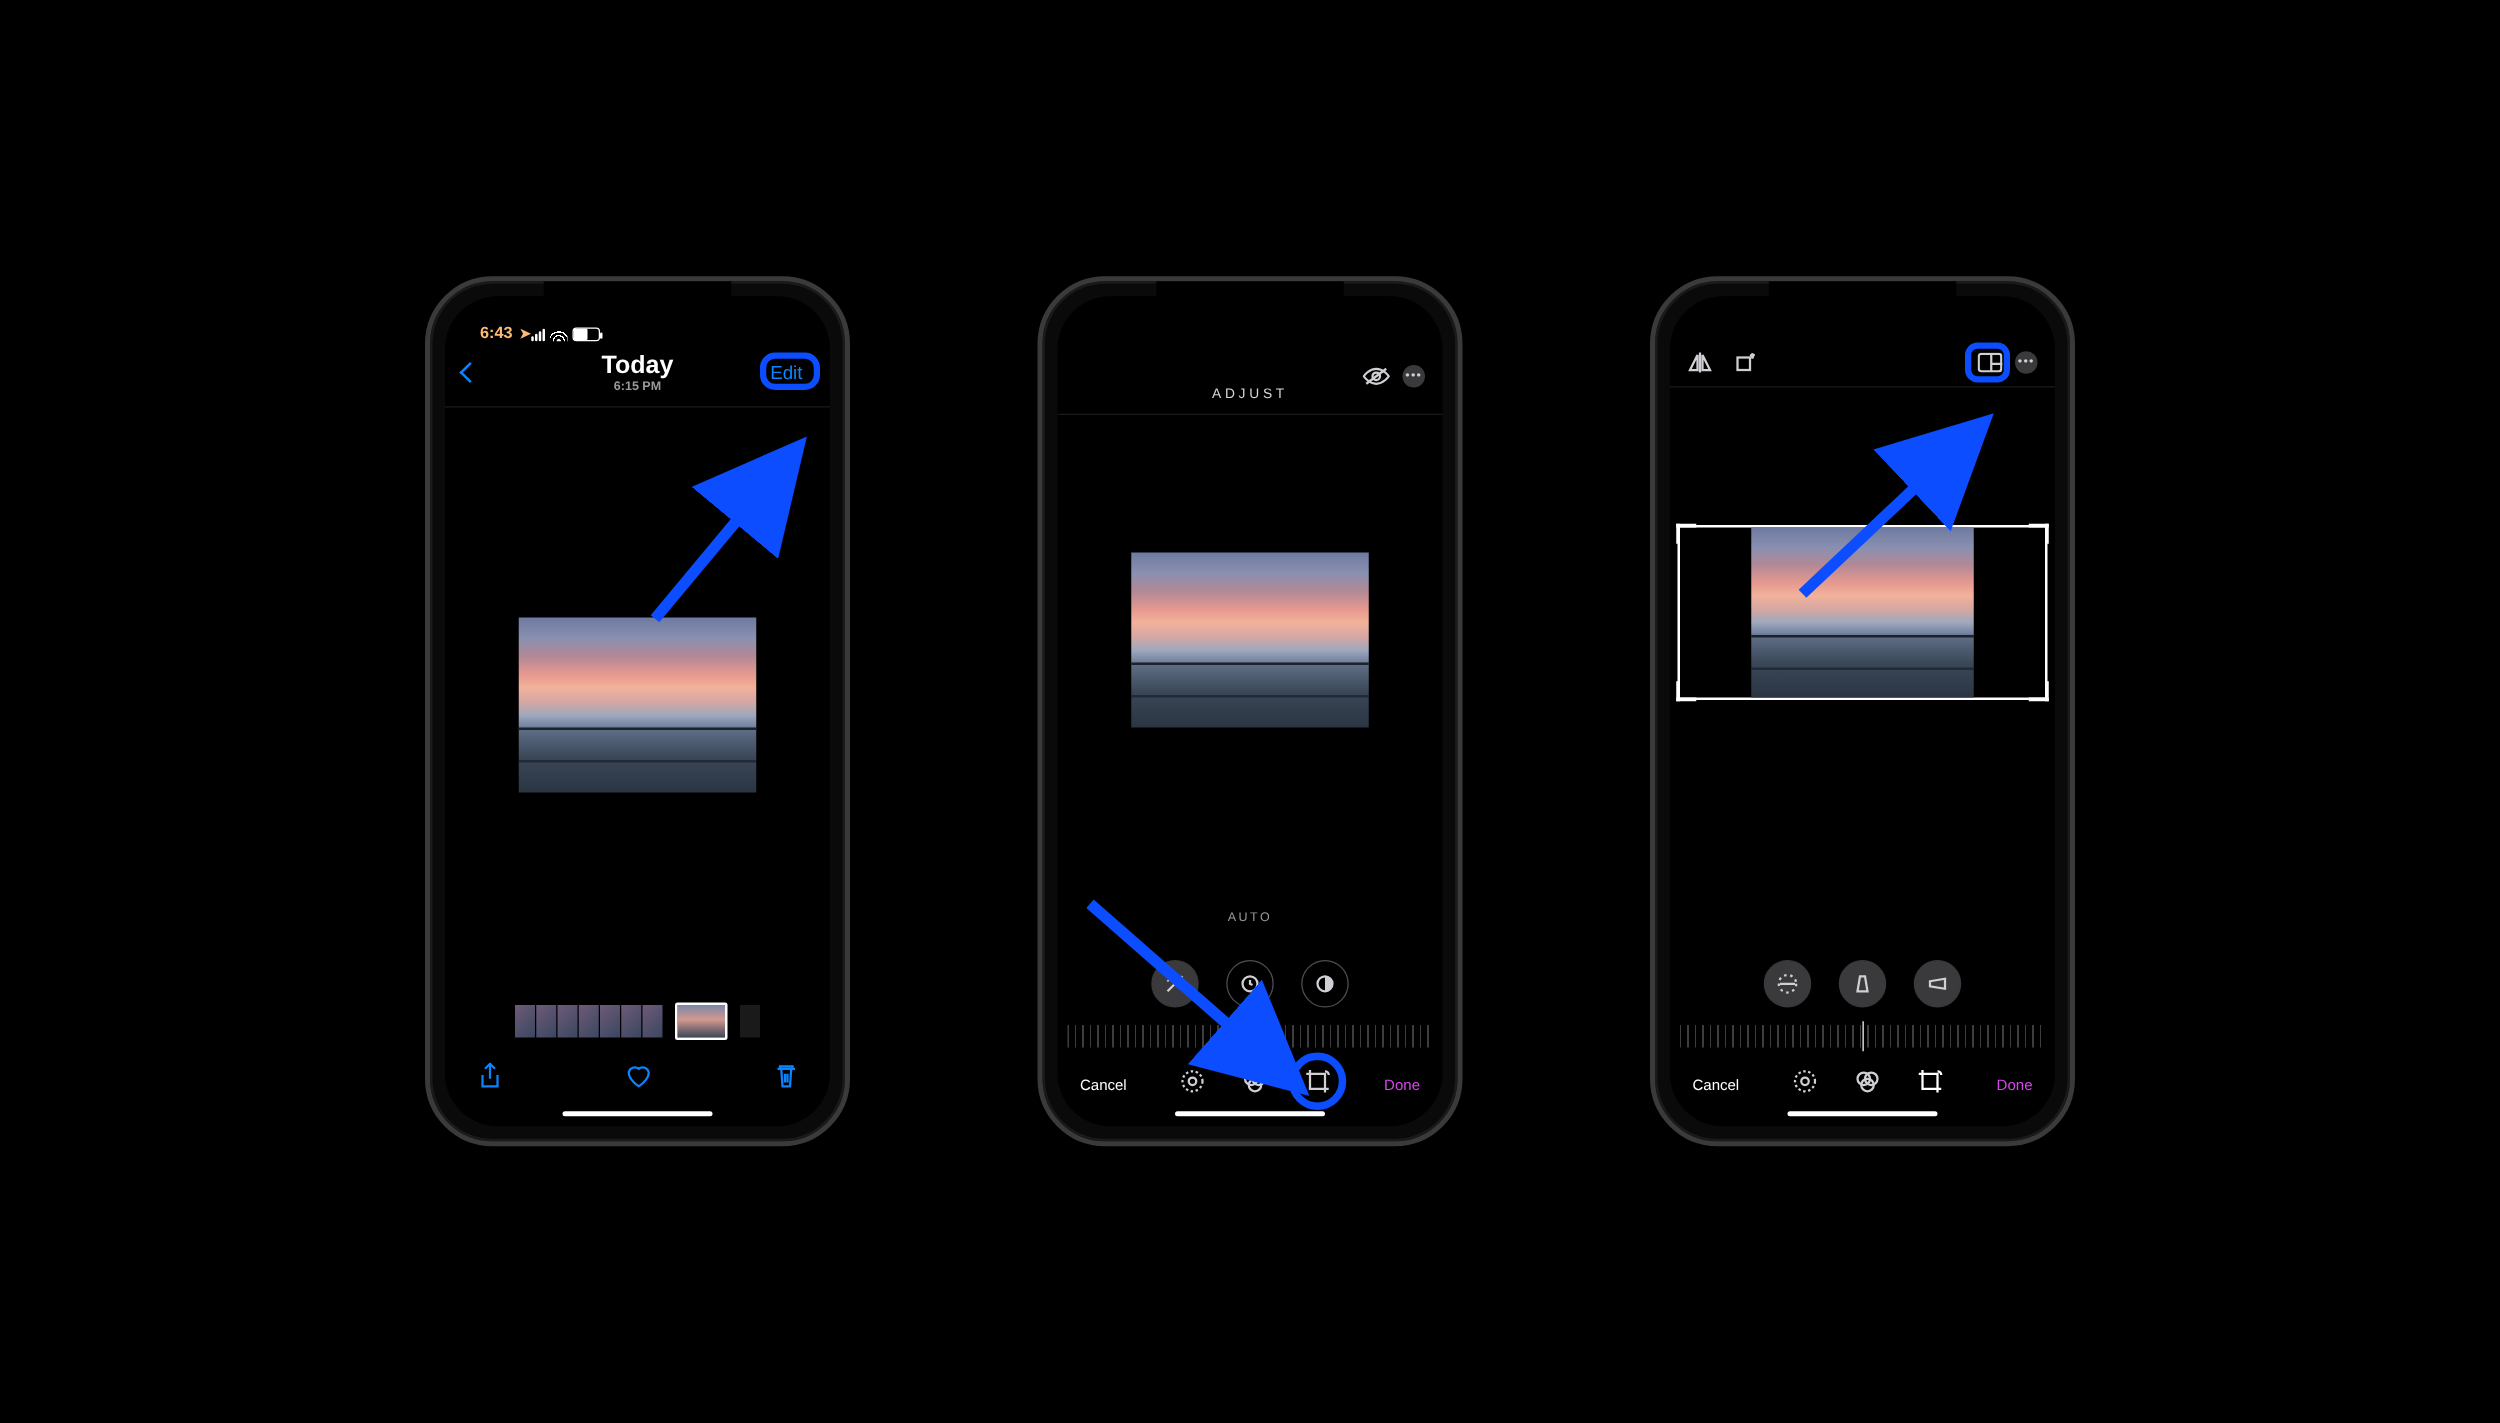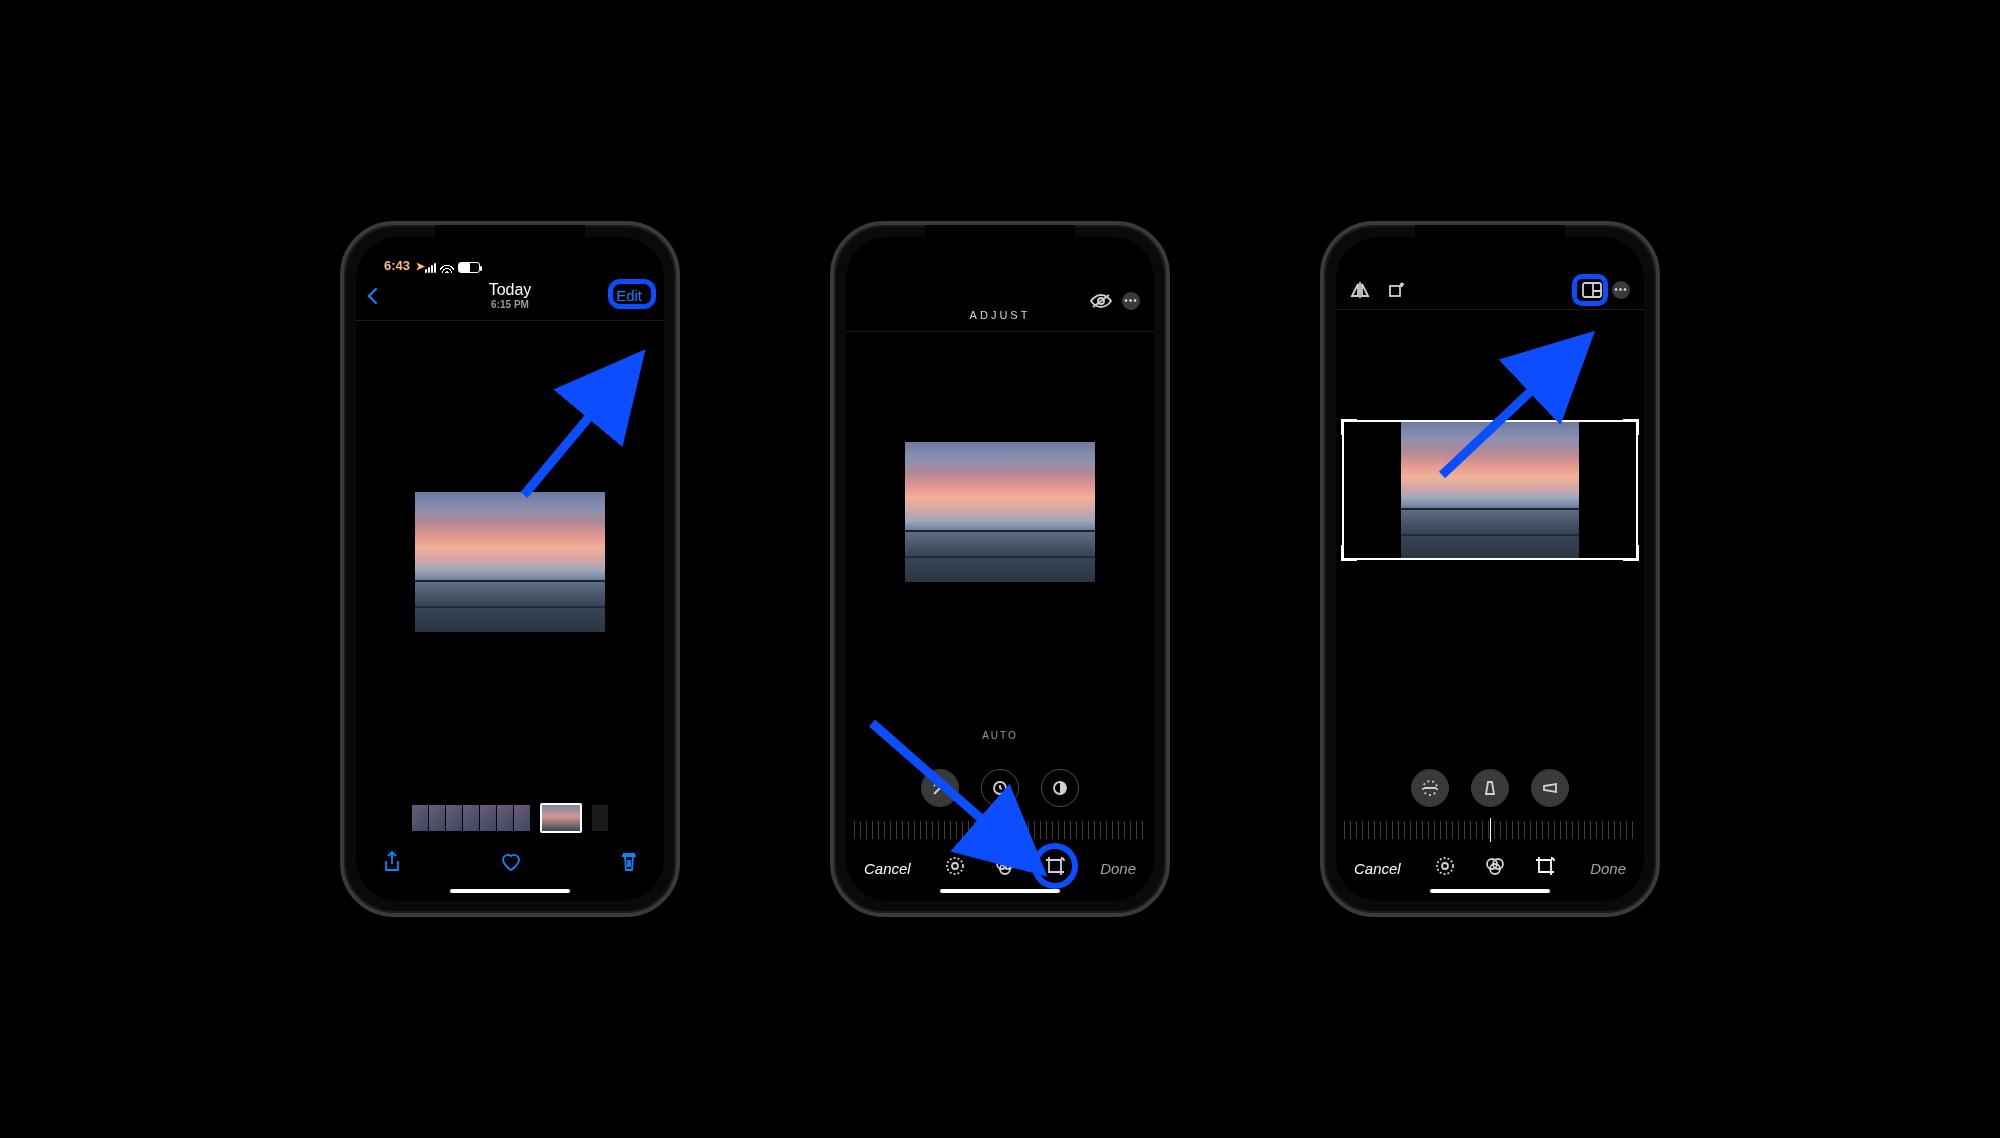--- a/index.html
+++ b/index.html
@@ -84,21 +84,21 @@
 
   
   .hdr {
     display: flex;
     align-items: center;
     justify-content: space-between;
     padding: 6px 14px 10px;
     border-bottom: 1px solid #1b1b1d;
   }
   .hdr .center { text-align:center; flex:1; }
-  .hdr .title-line1 { color:#fff; font-size:16px; font-weight:400; }
+  .hdr .title-line1 { color:#fff; font-size:20px; font-weight:700; }
   .hdr .title-line2 { color:#9a9a9e; font-size:10px;font-weight:bold; }
   .hdr-left, .hdr-right { width: 56px; display:flex; align-items:center; }
   .hdr-right { justify-content:flex-end; gap:10px; }
   .hdr-left  { justify-content:flex-start; gap:10px; }
 
   .chevron-back {
     width: 12px; height: 12px;
     border-left: 2.5px solid #0a84ff;
     border-bottom: 2.5px solid #0a84ff;
     transform: rotate(45deg);
@@ -175,22 +175,22 @@
     position:relative;
   }
   .ruler.center-tick::after{
     content:"";position:absolute;left:50%;top:-3px;width:1px;height:24px;background:#fff;
   }
   .edit-bottom{
     display:flex;align-items:center;justify-content:space-between;
     padding:10px 18px 2px;
   }
   .edit-bottom .tool-icons{display:flex;gap:28px;color:#cfcfd4;}
-  .txt-btn{color:#fff;font-size:15px;font-style:italic;}
-  .txt-btn.dim{color:#a3a3a3;}
+  .txt-btn{color:#fff;font-size:12px;}
+  .txt-btn.dim{color:#d946ef;}
 
   
   .crop-frame{
     width:296px;height:140px;position:relative;
     border:2px solid #fff;
     display:flex;align-items:center;justify-content:center;
     background:#000;
   }
   .crop-frame .sunset{width:178px;height:136px;}
   .crop-corner{position:absolute;width:16px;height:16px;border:3px solid #fff;}

